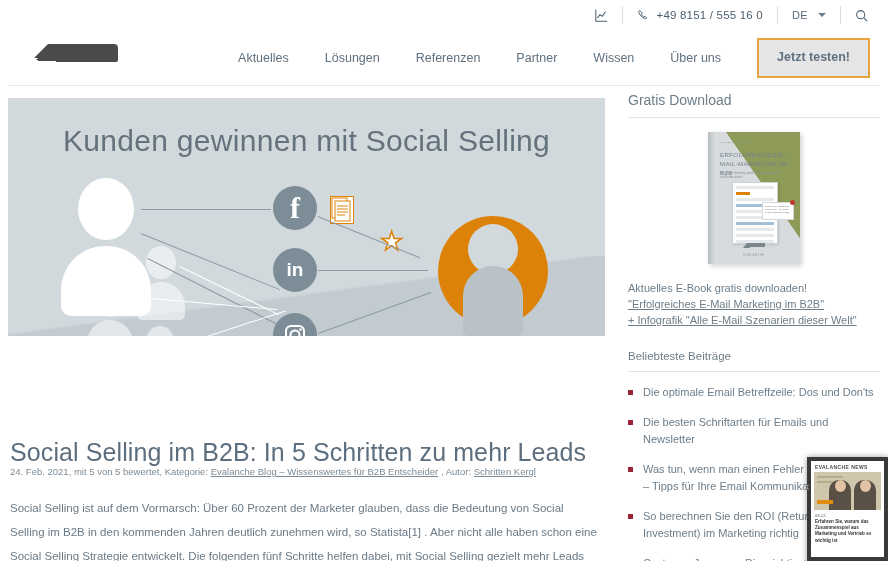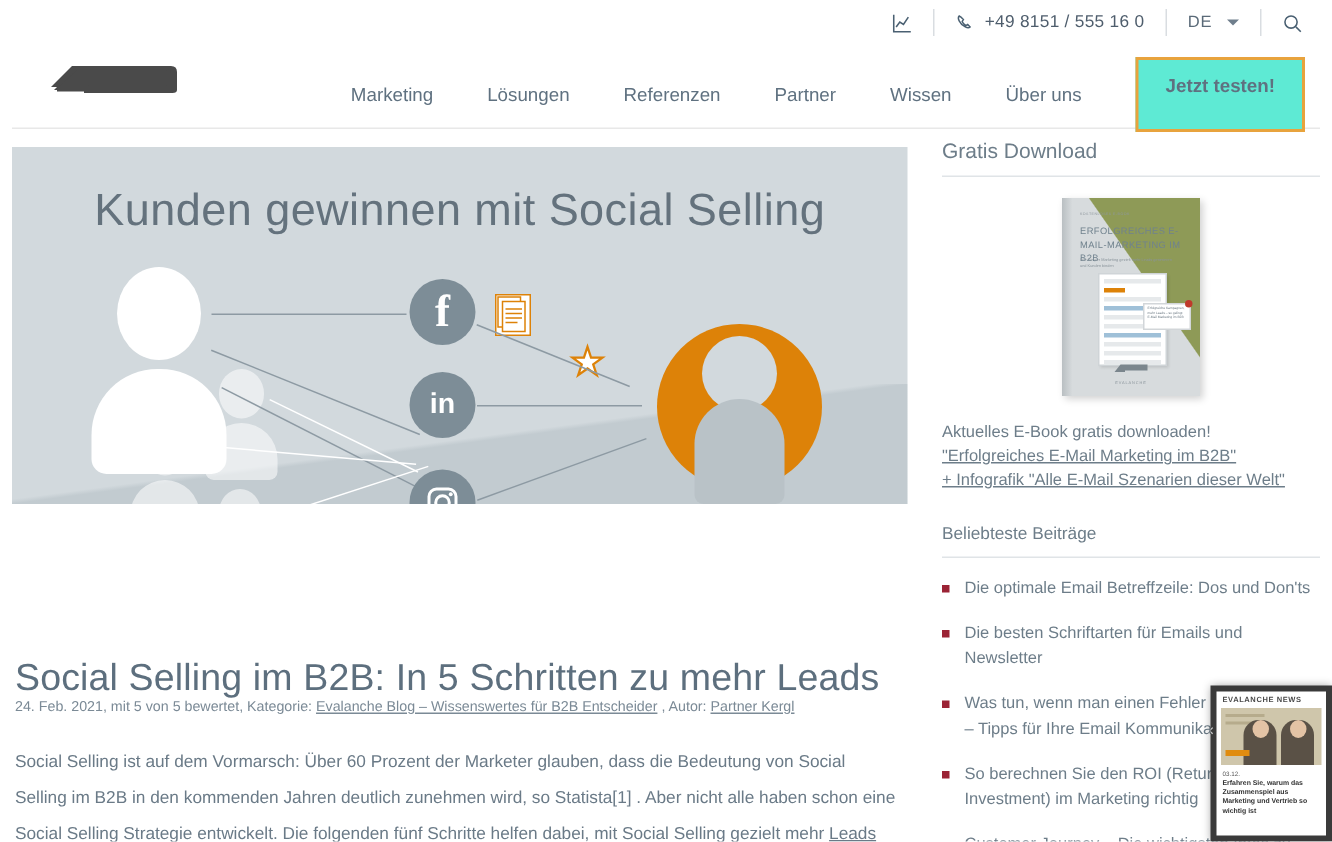--- a/index.html
+++ b/index.html
@@ -42,22 +42,22 @@
     display:flex; align-items:center; gap:0;
   }
   .nav a {
     font-size:12.5px; color:#5f7180; text-decoration:none;
     padding:0 18px; line-height:34px; display:block;
   }
   .cta {
     margin-left:18px;
     border:2px solid #e8a33d;
     color:#e08c10; font-weight:bold; font-size:12.5px;
-    padding:0 17px; line-height:30px; height:50px;
-    text-decoration:none; display:block; background:#5eead4;
+    padding:0 17px; line-height:30px; height:40px;
+    text-decoration:none; display:block; background:#e5e5e5;
   }
 
   
   .content { position:absolute; left:8px; top:92px; width:872px; height:469px; }
 
   
   .hero {
     position:absolute; left:0; top:6px; width:597px; height:238px;
     background:#d2d9dd; overflow:hidden;
   }
@@ -240,21 +240,21 @@
     <a class="logo" href="#">
       <svg width="95" height="34" viewBox="0 0 95 34">
         <path d="M8 22 L22 8 L88 8 Q92 8 92 12 L92 24 Q92 26 89 26 L30 26 L30 22 Z
                  M30 14 L80 14 L80 18 L30 18 Z" fill="#4a4a4a"></path>
         <path d="M10 24 L24 10 L86 10 Q88 10 88 13 L88 22 L34 22 L34 24 Z" fill="#4a4a4a"></path>
         <path d="M12 23 L25 11 L85 11 L85 21 L33 21 L33 25 L12 25 Z" fill="#4a4a4a"></path>
       </svg>
     </a>
 
     <nav class="nav">
-      <a href="#">Marketing</a>
+      <a href="#">Aktuelles</a>
       <a href="#">Lösungen</a>
       <a href="#">Referenzen</a>
       <a href="#">Partner</a>
       <a href="#">Wissen</a>
       <a href="#">Über uns</a>
       <a href="#" class="cta">Jetzt testen!</a>
     </nav>
   </div>
 
   <div class="content">
@@ -319,21 +319,21 @@
       <div class="line" style="left:310px;top:172px;width:110px;"></div>
       <div class="line" style="left:310px;top:235px;width:120px;transform:rotate(-20deg);"></div>
 
       <div class="big-o"></div>
       <div class="big-o-body"></div>
     </div>
 
     <h1 class="art-title">Social Selling im B2B: In 5 Schritten zu mehr Leads</h1>
 
     <div class="art-meta">
-      <span>24. Feb. 2021, mit 5 von 5 bewertet, Kategorie: </span><a href="#">Evalanche Blog – Wissenswertes für B2B Entscheider</a><span> , Autor: </span><a href="#">Partner Kergl</a>
+      <span>24. Feb. 2021, mit 5 von 5 bewertet, Kategorie: </span><a href="#">Evalanche Blog – Wissenswertes für B2B Entscheider</a><span> , Autor: </span><a href="#">Schritten Kergl</a>
     </div>
 
     <p class="art-body">
       <span>Social Selling ist auf dem Vormarsch: Über 60 Prozent der Marketer glauben, dass die Bedeutung von Social Selling im B2B in den kommenden Jahren deutlich zunehmen wird, so Statista[1] . Aber nicht alle haben schon eine Social Selling Strategie entwickelt. Die folgenden fünf Schritte helfen dabei, mit Social Selling gezielt mehr </span><a href="#">Leads zu generieren</a>
     </p>
 
     <aside class="sidebar">
 
       <div class="sb-h">Gratis Download</div>
 

